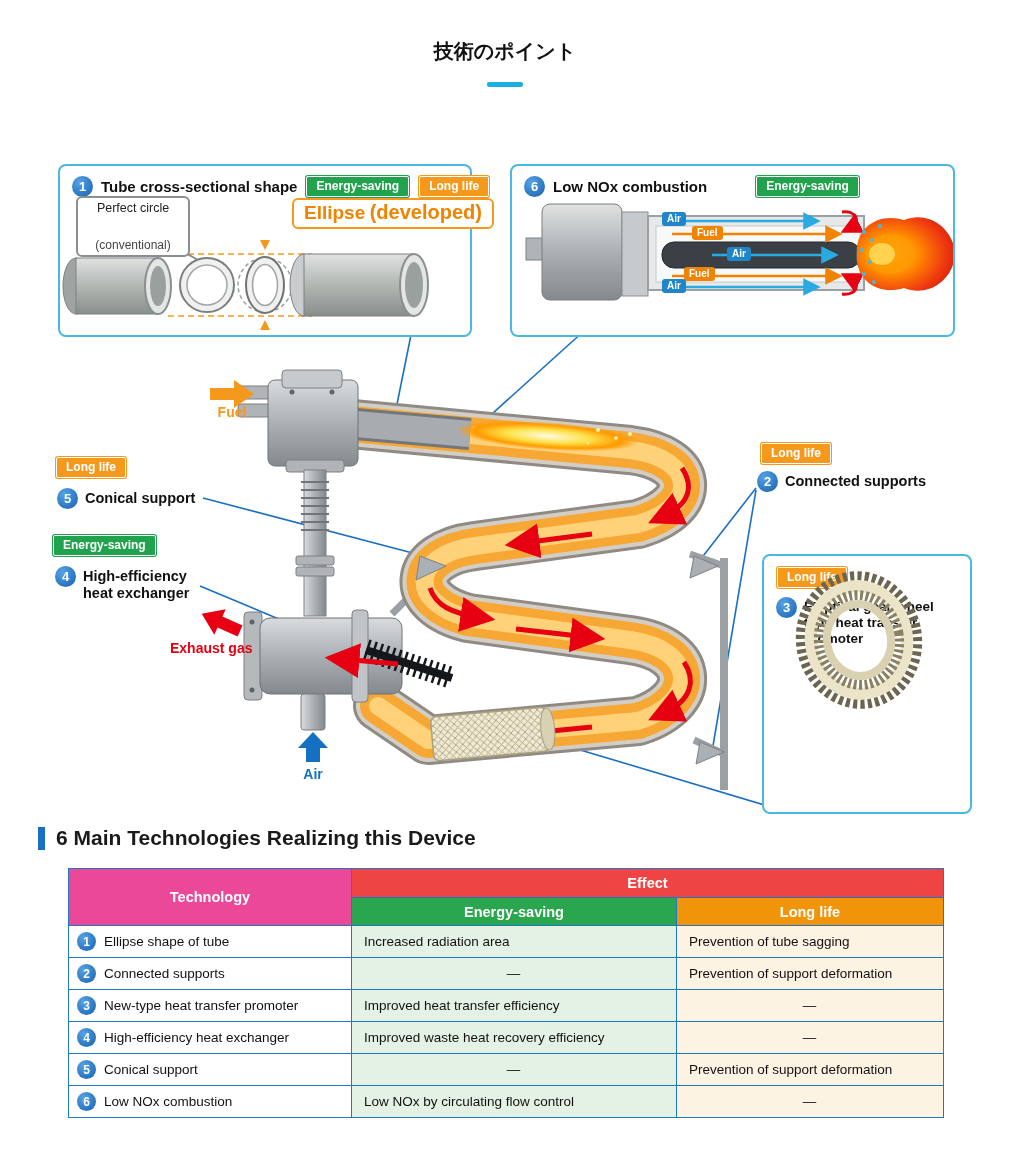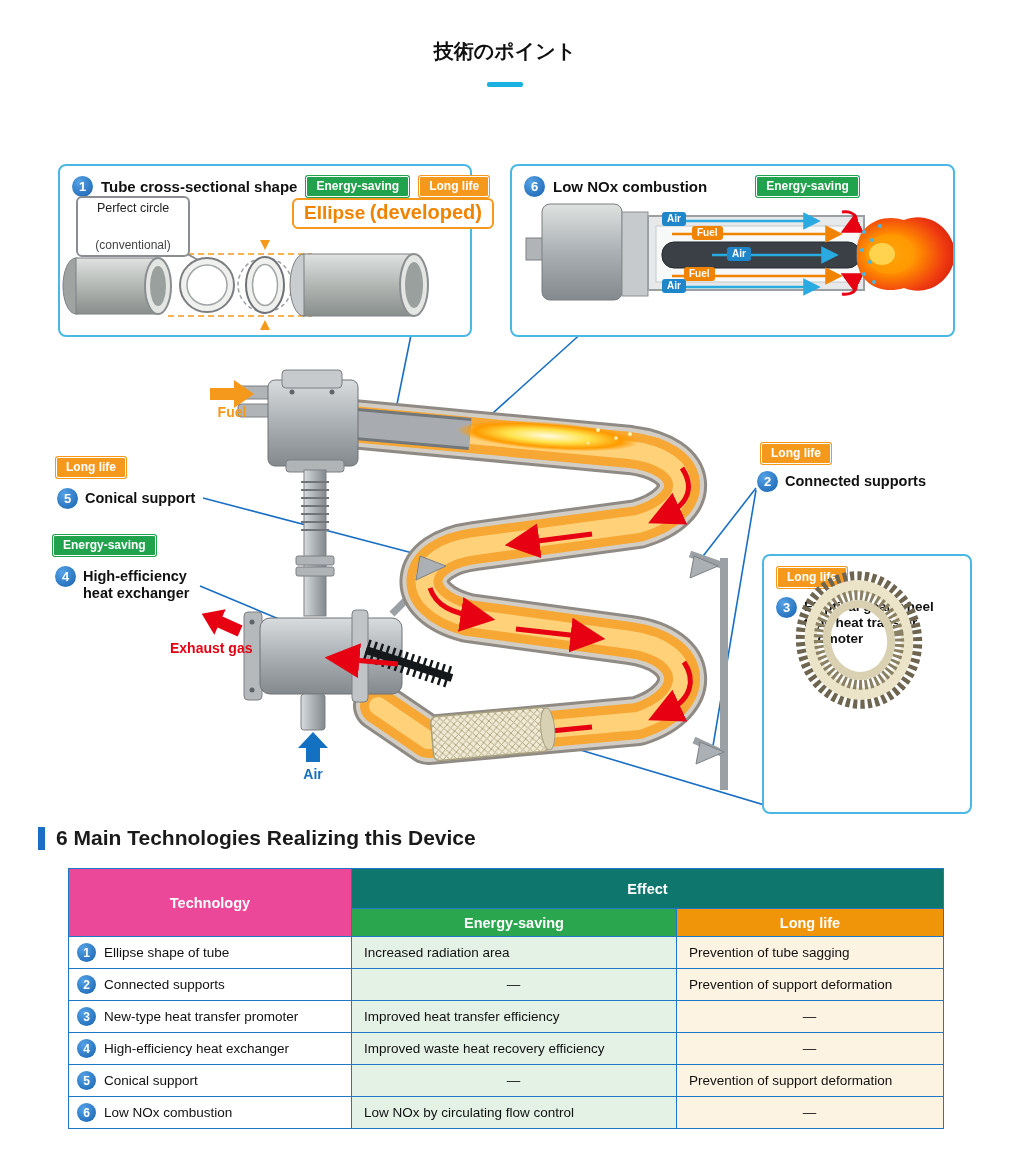--- a/index.html
+++ b/index.html
@@ -75,21 +75,21 @@
 
   #box3 .anno-row { margin-top:8px; }
   #box3 .anno-label { font-size:13.5px; width:150px; line-height:16px; }
   #gear-svg { display:block; margin:4px auto 0; }
 
   #tech-table { position:absolute; left:68px; top:868px; border-collapse:collapse;
                 table-layout:fixed; z-index:3; }
   #tech-table th, #tech-table td { border:1px solid #1e78c8; box-sizing:border-box; }
   #tech-table th { color:#fff; font-size:14.5px; font-weight:bold; text-align:center; }
   .th-tech   { width:283px; background:#ec4899; }
-  .th-effect { background:#0f766e; height:40px; }
+  .th-effect { background:#ef4444; height:29px; }
   .th-energy { width:325px; background:#2aa64e; height:28px; }
   .th-long   { width:267px; background:#f0940a; height:28px; }
   #tech-table td { height:32px; font-size:13.5px; color:#111; }
   td.cell-tech { background:#fff; padding-left:8px; font-size:14px; }
   td.cell-tech .tcell { display:flex; align-items:center; gap:8px; }
   td.cell-energy { background:#e4f2e6; padding-left:12px; }
   td.cell-long   { background:#fdf3e3; padding-left:12px; }
   td.dash { text-align:center; padding-left:0; }
 </style>
 </head>

